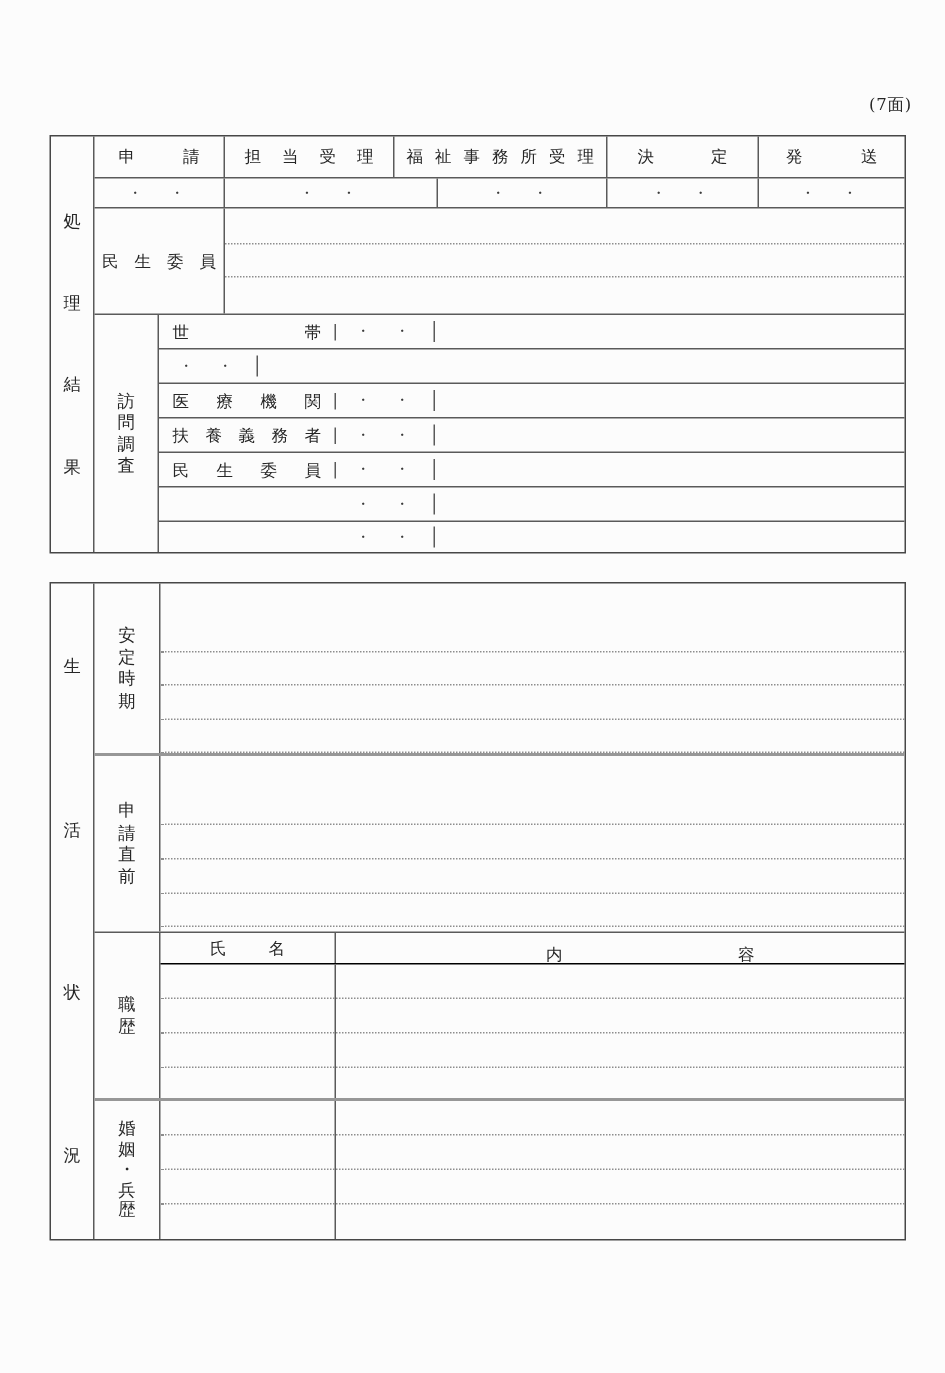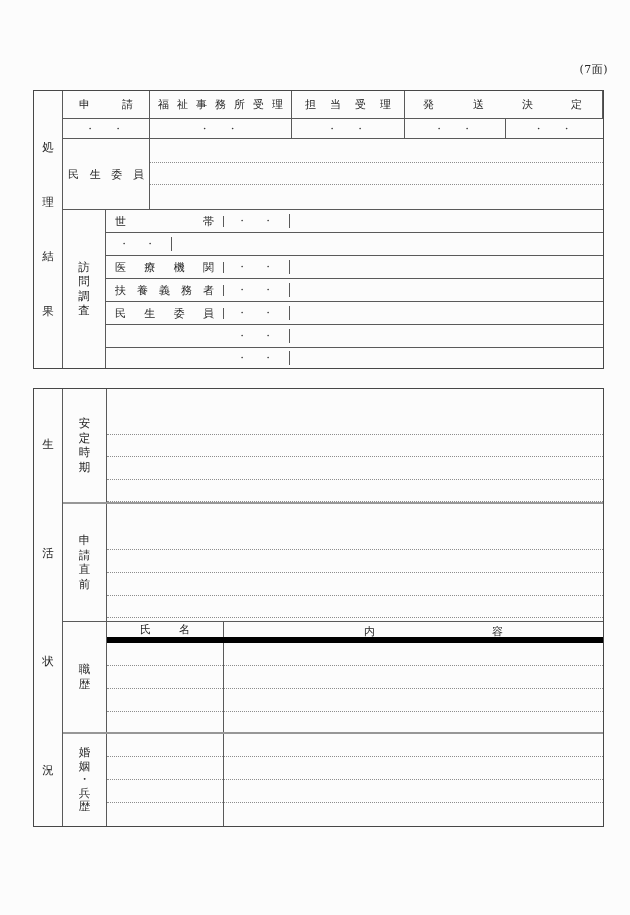--- a/index.html
+++ b/index.html
@@ -68,21 +68,21 @@
   .r-stable { height:115px; border-bottom:2px solid #979797; }
   .r-before { height:118px; border-bottom:1px solid #5a5a5a; }
   .r-work   { height:112px; border-bottom:2px solid #979797; }
   .r-marr   { flex:1; }
   .lifeLabel { width:44px; border-right:1px solid #5a5a5a; display:flex; }
   .lineArea { flex:1; display:flex; flex-direction:column; }
   .ln { height:23px; border-bottom:1px dotted #8d8d8d; }
   .ln.first { border-bottom:none; }
   .ln:last-child { border-bottom:none; flex:1; }
   .workRight { flex:1; display:flex; flex-direction:column; }
-  .histHdr { height:21px; display:flex; border-bottom:6px solid #000000; }
+  .histHdr { height:21px; display:flex; border-bottom:1px solid #000000; }
   .h-name { width:117px; border-right:1px solid #5a5a5a; display:flex; flex-direction:column; justify-content:center; }
   .h-name .jt { padding:0 33px; }
   .h-cont { flex:1; display:flex; flex-direction:column; justify-content:flex-end; }
   .h-cont .jt { padding:0 100px 0 140px; }
   .histBody { flex:1; display:flex; }
   .b-name { width:117px; border-right:1px solid #5a5a5a; display:flex; flex-direction:column; }
   .b-cont { flex:1; display:flex; flex-direction:column; }
 </style>
 </head>
 <body>
@@ -97,31 +97,31 @@
         <span>結</span>
         <span>果</span>
       </div>
   </div>
   <div class="mainA">
     <div class="rowTop">
       <div class="hdrRow">
         <div class="hcell c-app p-app">
             <span class="jt">申請</span>
           </div>
+        <div class="hcell c-tanto p-tanto">
+            <span class="jt">担当受理</span>
+          </div>
         <div class="hcell c-fuku p-fuku">
             <span class="jt">福祉事務所受理</span>
           </div>
-        <div class="hcell c-tanto p-tanto">
-            <span class="jt">担当受理</span>
+        <div class="hcell c-kettei p-kettei">
+            <span class="jt">決定</span>
           </div>
         <div class="hcell c-hasso p-hasso">
             <span class="jt">発送</span>
-          </div>
-        <div class="hcell c-kettei p-kettei">
-            <span class="jt">決定</span>
           </div>
       </div>
       <div class="dotRow">
         <div class="dcell c-app">・　・</div>
         <div class="dcell c-fuku">・　・</div>
         <div class="dcell c-tanto">・　・</div>
         <div class="dcell c-kettei">・　・</div>
         <div class="dcell c-hasso">・　・</div>
       </div>
     </div>

